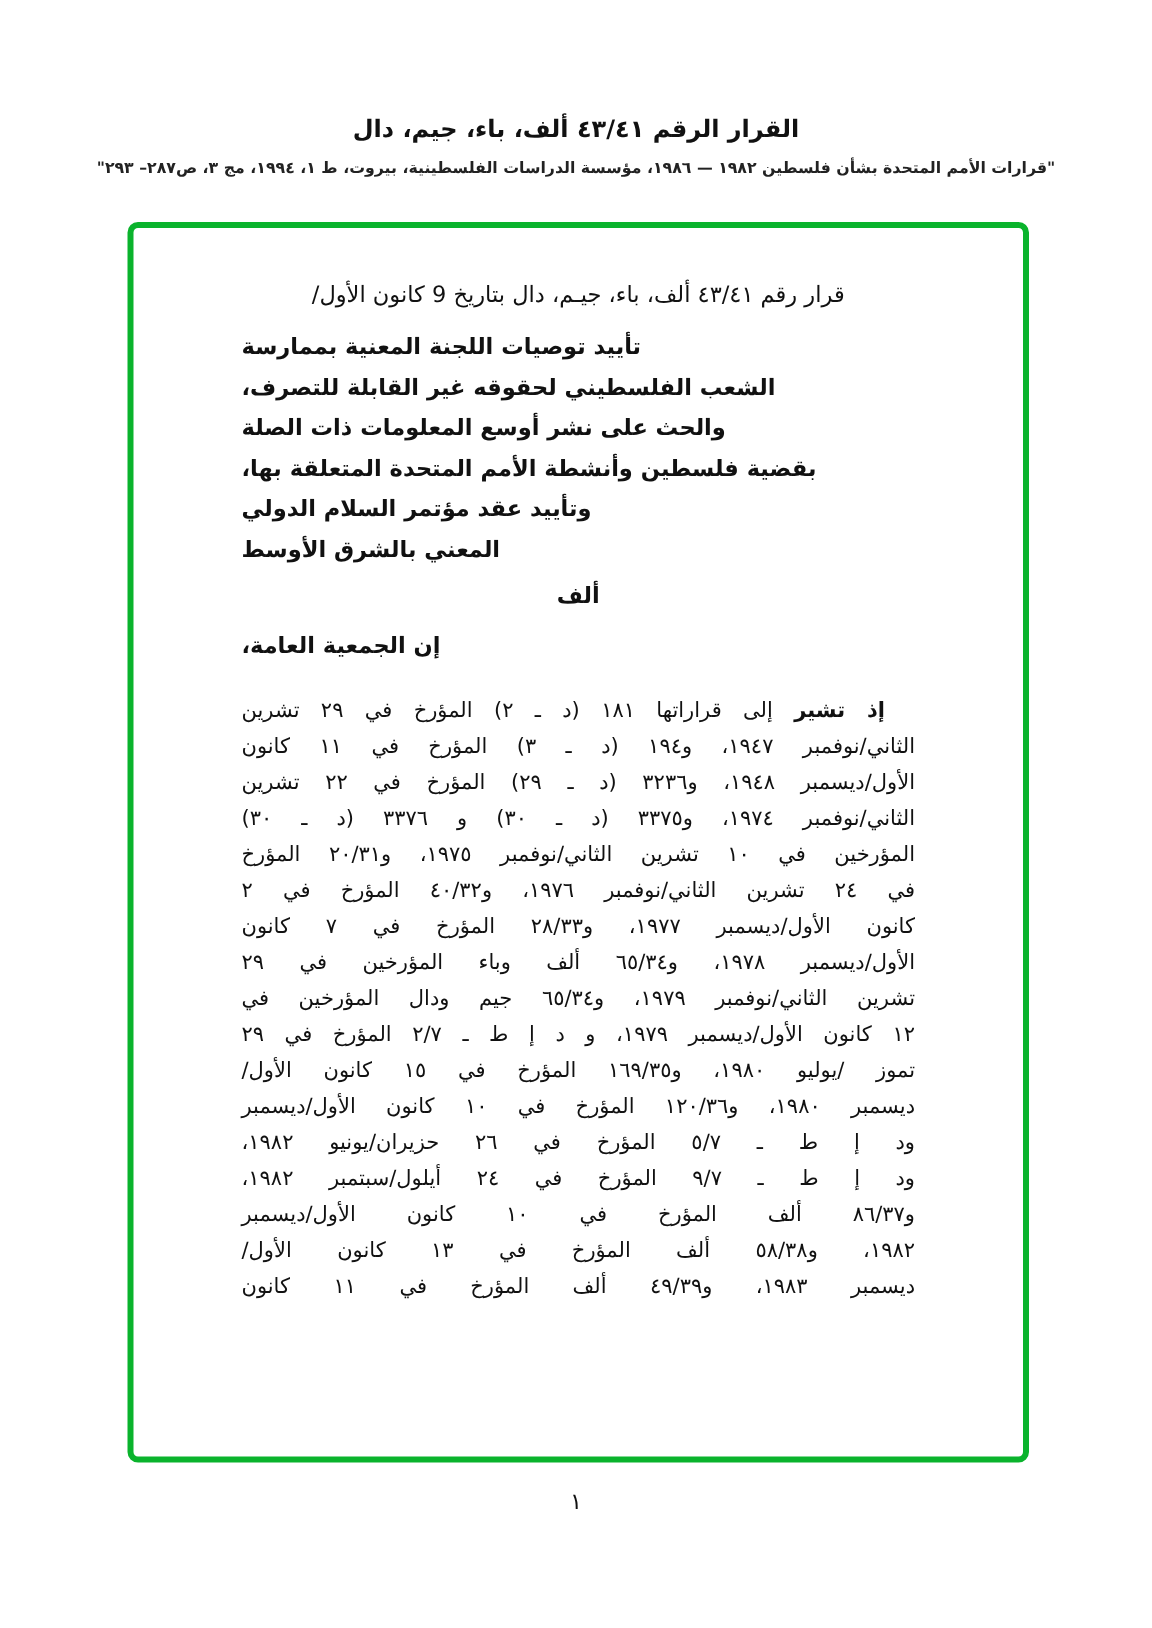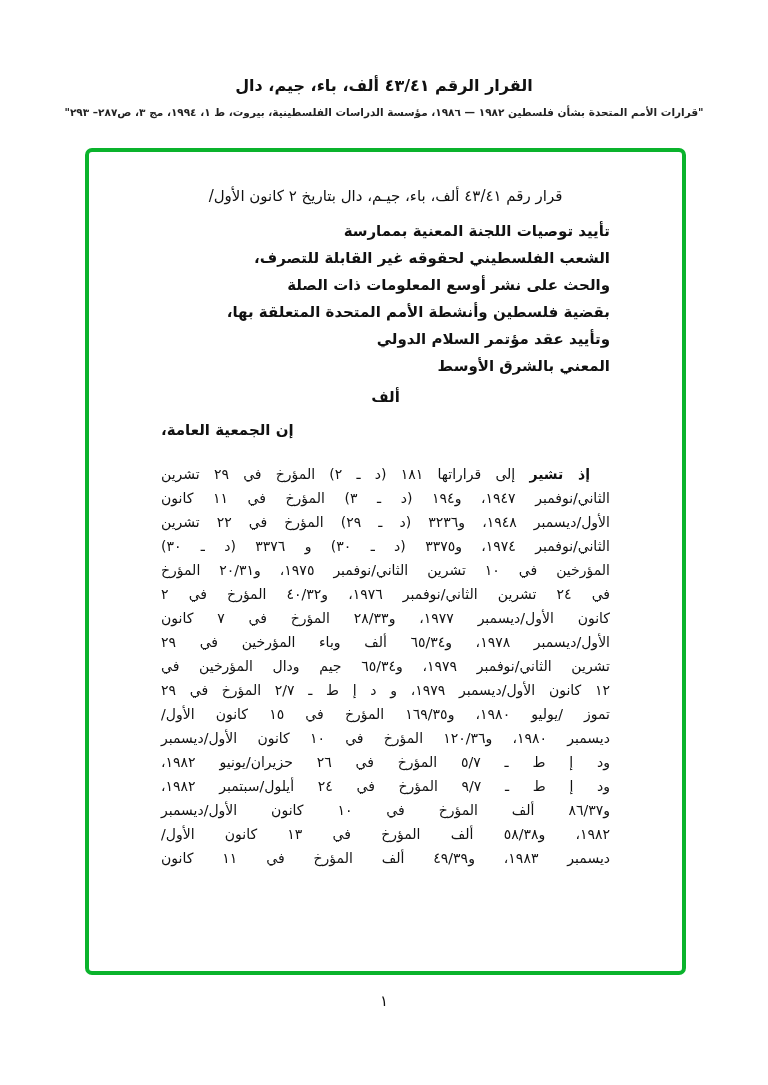--- a/index.html
+++ b/index.html
@@ -36,21 +36,21 @@
   .frame-inner{
     padding:30px 72px 0 72px;
   }
   .res-heading{
     text-align:center;
     font-size:15px;
     line-height:28px;
   }
   .res-title{
     margin-top:8px;
-    text-align:right;
+    text-align:left;
     font-size:15px;
     font-weight:bold;
     line-height:27px;
   }
   .section-letter{
     margin-top:4px;
     text-align:center;
     font-size:15px;
     font-weight:bold;
     line-height:27px;
@@ -88,21 +88,21 @@
 
 <div class="page">
 
   <div class="doc-title">القرار الرقم ٤٣/٤١ ألف، باء، جيم، دال</div>
   <div class="doc-subtitle">"قرارات الأمم المتحدة بشأن فلسطين ١٩٨٢ — ١٩٨٦، مؤسسة الدراسات الفلسطينية، بيروت، ط ١، ١٩٩٤، مج ٣، ص٢٨٧– ٢٩٣"</div>
 
   <div class="green-frame">
     <div class="frame-inner">
 
       <div class="res-heading">
-        <div>قرار رقم ٤٣/٤١ ألف، باء، جيـم، دال بتاريخ ٢ كانون الأول/</div>
+        <div>قرار رقم ٤٣/٤١ ألف، باء، جيـم، دال بتاريخ 9 كانون الأول/</div>
       </div>
 
       <div class="res-title">
         <div>تأييد توصيات اللجنة المعنية بممارسة</div>
         <div>الشعب الفلسطيني لحقوقه غير القابلة للتصرف،</div>
         <div>والحث على نشر أوسع المعلومات ذات الصلة</div>
         <div>بقضية فلسطين وأنشطة الأمم المتحدة المتعلقة بها،</div>
         <div>وتأييد عقد مؤتمر السلام الدولي</div>
         <div>المعني بالشرق الأوسط</div>
       </div>

